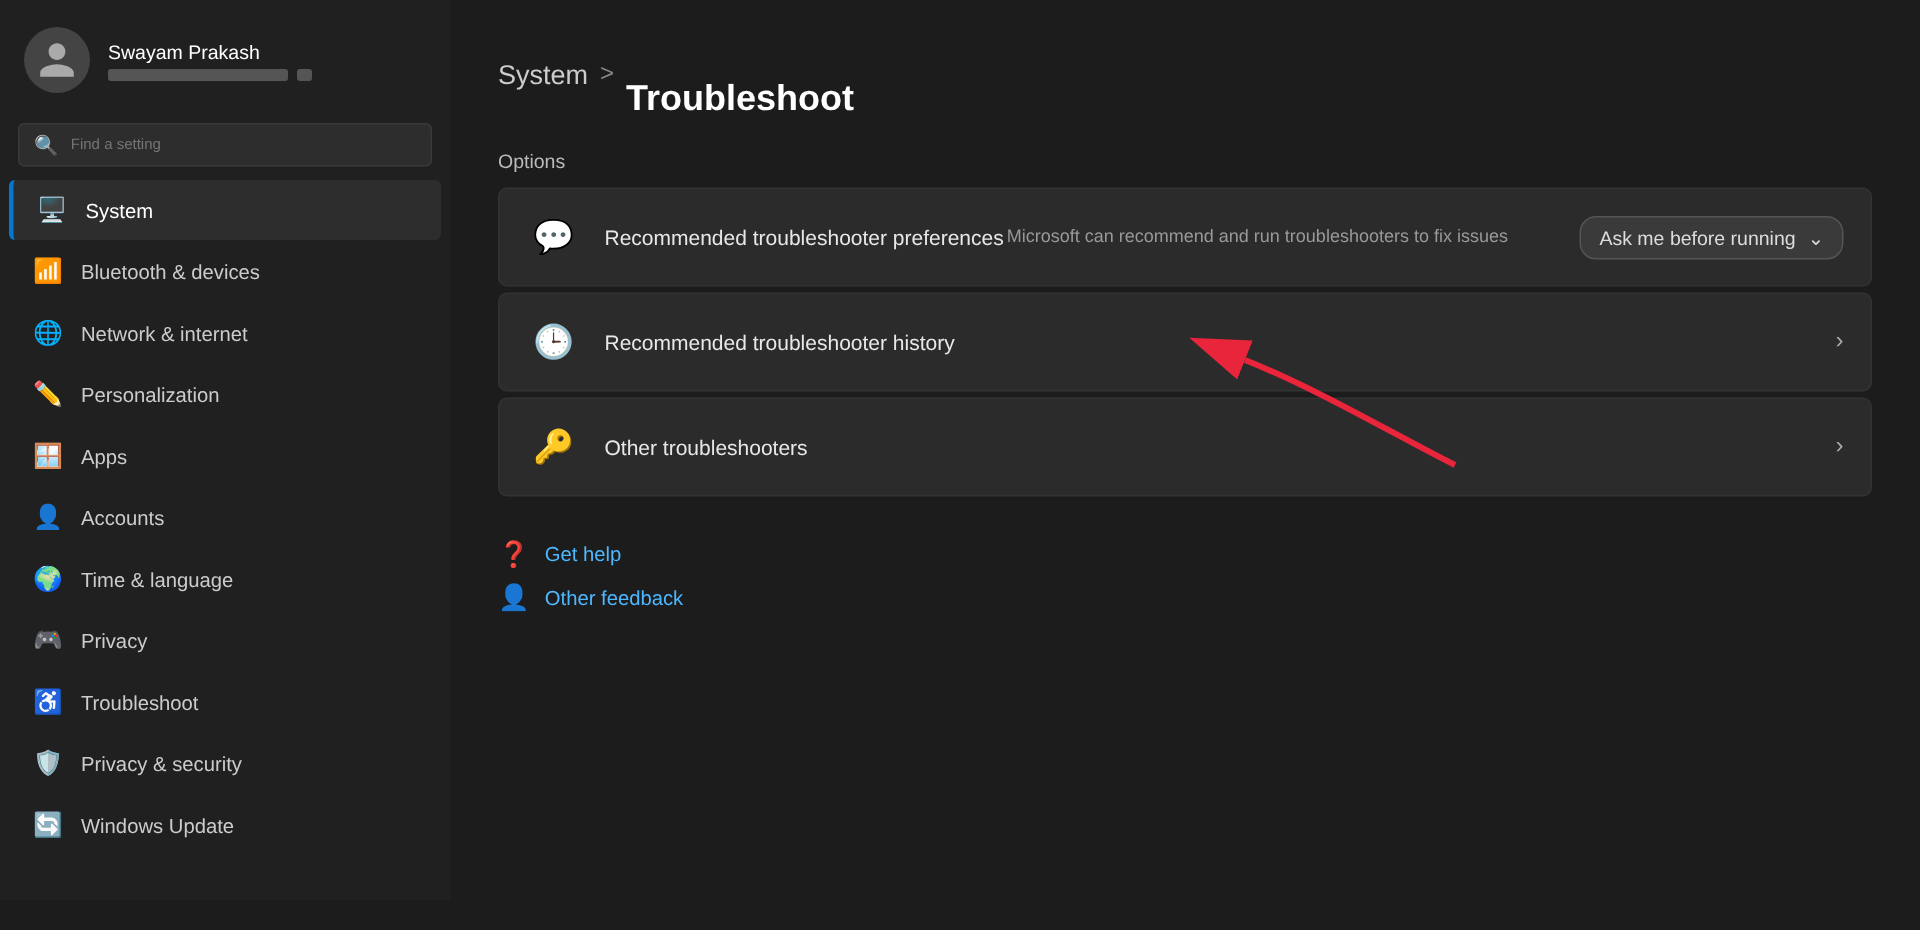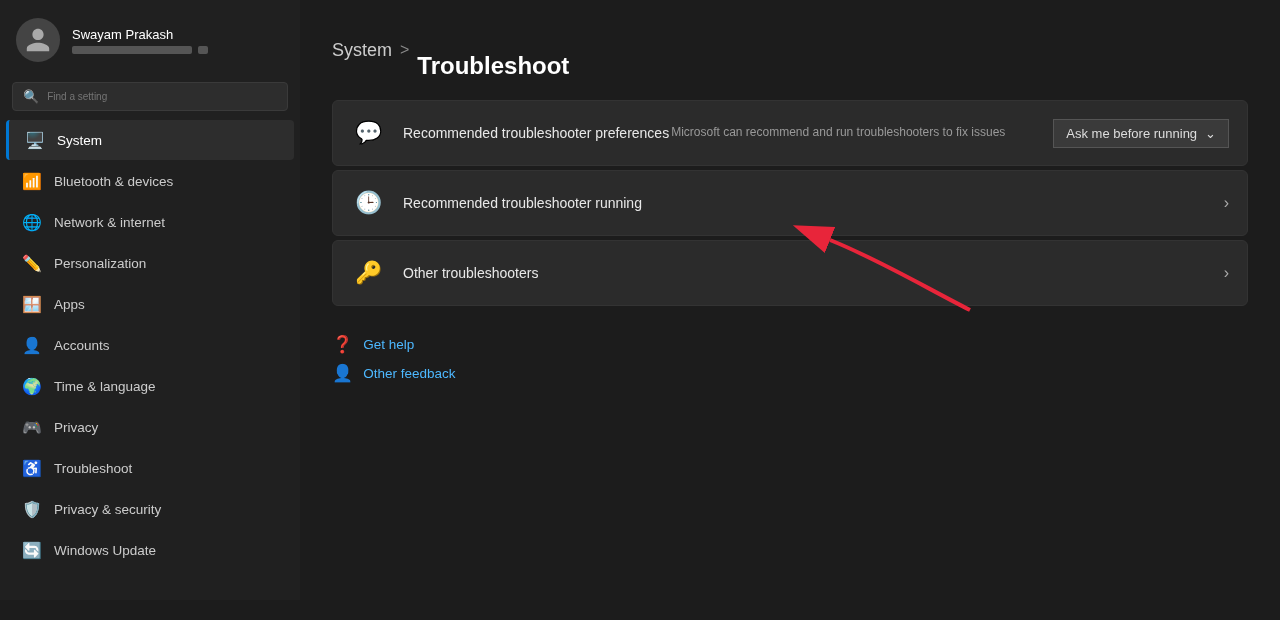--- a/index.html
+++ b/index.html
@@ -215,21 +215,21 @@
 
     .option-action {
       display: flex;
       align-items: center;
       gap: 6px;
     }
 
     .dropdown-btn {
       background: #3a3a3a;
       border: 1px solid #555;
-      border-radius: 0;
+      border-radius: 11px;
       color: #ddd;
       padding: 6px 12px;
       font-size: 13px;
       display: flex;
       align-items: center;
       gap: 8px;
       cursor: pointer;
       font-family: 'Segoe UI', sans-serif;
     }
 
@@ -333,39 +333,40 @@
 </div>
 
 <div class="main-wrapper">
   <div class="main">
     <div class="breadcrumb">
       <span class="breadcrumb-system">System</span>
       <span class="breadcrumb-sep">&gt;</span>
       <span class="breadcrumb-current">Troubleshoot</span>
     </div>
 
+    <div class="section-label">Options</div>
 
     <div id="options-list">
         <div class="option-card">
       <div class="option-icon">💬</div>
       <div class="option-text">
         <span class="option-title">Recommended troubleshooter preferences</span>
         <span class="option-subtitle">Microsoft can recommend and run troubleshooters to fix issues</span>
       </div>
       <div class="option-action">
         <button class="dropdown-btn">
           <span>Ask me before running</span>
           <span>⌄</span>
         </button>
       </div>
     </div>
         <div class="option-card">
       <div class="option-icon">🕒</div>
       <div class="option-text">
-        <span class="option-title">Recommended troubleshooter running</span>
+        <span class="option-title">Recommended troubleshooter history</span>
 
       </div>
       <span class="chevron-right">›</span>
     </div>
         <div class="option-card">
       <div class="option-icon">🔑</div>
       <div class="option-text">
         <span class="option-title">Other troubleshooters</span>
 
       </div>

